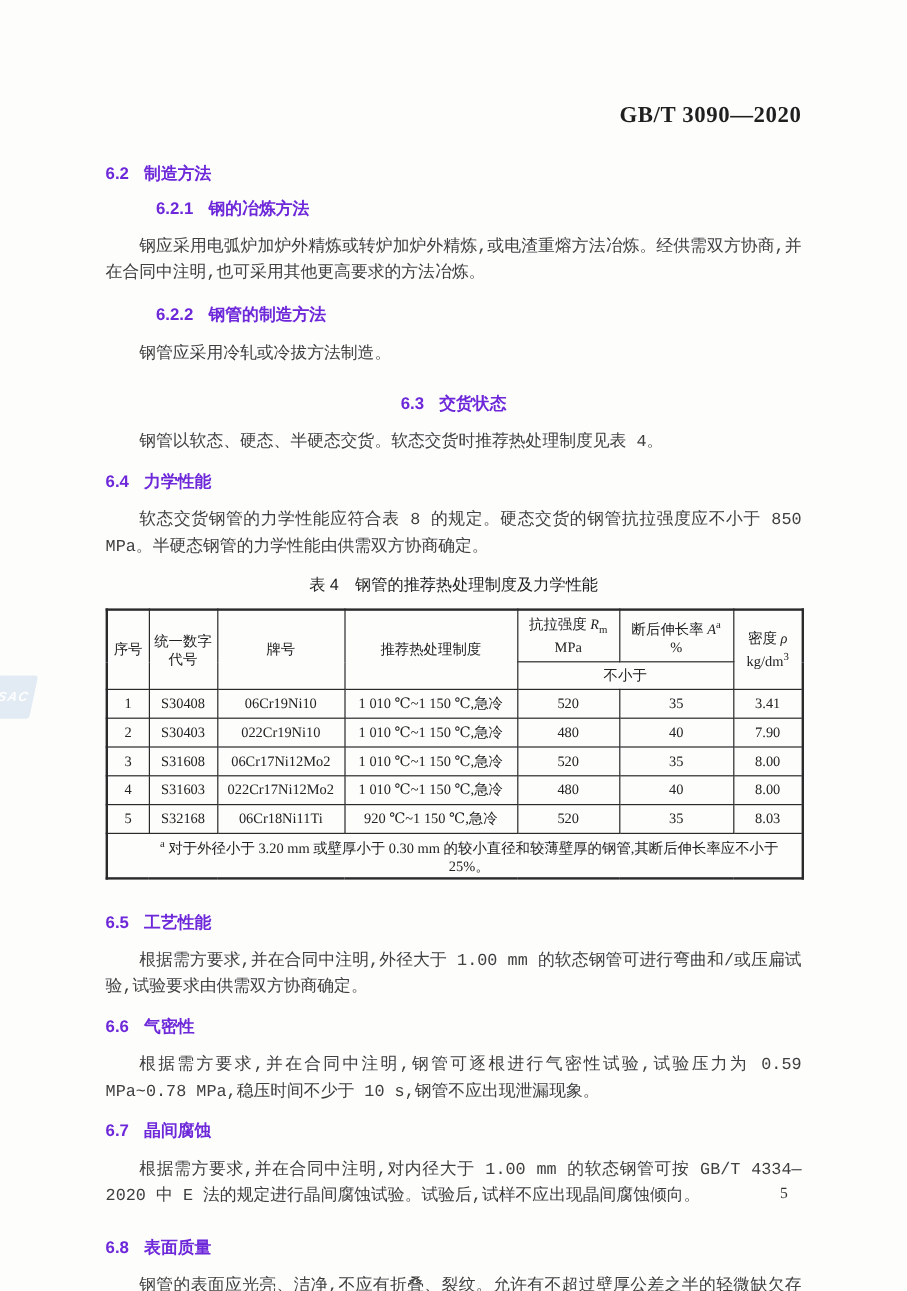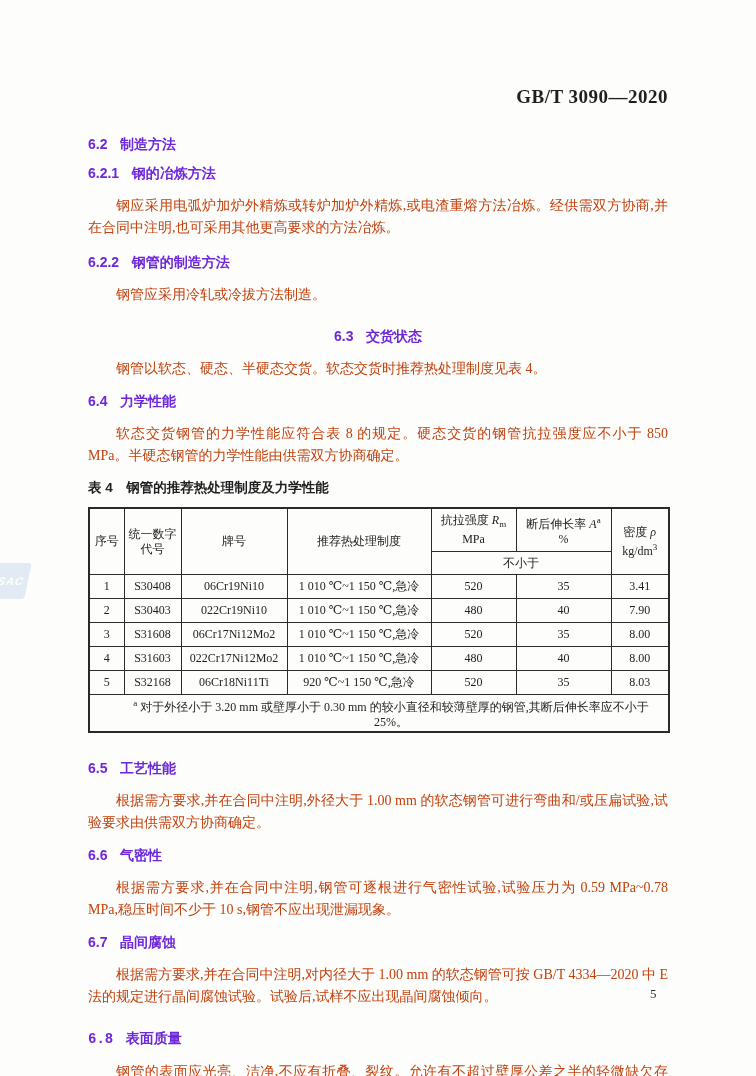--- a/index.html
+++ b/index.html
@@ -32,34 +32,36 @@
     line-height: 14px;
   }
   .h2, .h3 {
     font-family: "Liberation Sans", "DejaVu Sans", sans-serif;
     font-weight: bold;
     font-size: 14px;
     line-height: 14px;
     color: #6d28d9;
   }
   .h2 { margin-top: 33px; }
-  .h3 { margin-top: 15px; }
+  .h3 { margin-top: 15px; margin-left: 42px; }
   .h-title { margin-left: 0.9em; }
   .para {
     margin-top: 15px;
     font-size: 14px;
     line-height: 22px;
     text-indent: 2em;
     text-align: justify;
-    color: #c2410c;
+    color: #404040;
+    font-family: Liberation Mono, monospace;
   }
   .tbl-caption {
     margin-top: 9px;
+    text-align: center;
     font-family: "Liberation Sans", "DejaVu Sans", sans-serif;
-    font-weight: bold;
+    font-weight: normal;
     font-size: 13.5px;
     line-height: 14px;
   }
   .caption-title { margin-left: 1em; }
   table.spec {
     margin-top: 12px;
     width: 580px;
     border-collapse: collapse;
     table-layout: fixed;
     border: 2px solid #2a2a2a;
@@ -250,21 +252,21 @@
     <div class="h2" style="margin-top:9px;">
       <span>6.6</span><span class="h-title">气密性</span>
     </div>
     <p class="para">根据需方要求,并在合同中注明,钢管可逐根进行气密性试验,试验压力为 0.59 MPa~0.78 MPa,稳压时间不少于 10 s,钢管不应出现泄漏现象。</p>
 
     <div class="h2" style="margin-top:9px;">
       <span>6.7</span><span class="h-title">晶间腐蚀</span>
     </div>
     <p class="para">根据需方要求,并在合同中注明,对内径大于 1.00 mm 的软态钢管可按 GB/T 4334—2020 中 E 法的规定进行晶间腐蚀试验。试验后,试样不应出现晶间腐蚀倾向。</p>
 
-    <div class="h2" style="margin-top:24px;font-family:Liberation Mono, monospace;">
+    <div class="h2" style="margin-top:24px;">
       <span>6.8</span><span class="h-title">表面质量</span>
     </div>
     <p class="para">钢管的表面应光亮、洁净,不应有折叠、裂纹。允许有不超过壁厚公差之半的轻微缺欠存在。</p>
 
   </div>
 
   <div class="page-number">5</div>
 
 </div>
 

